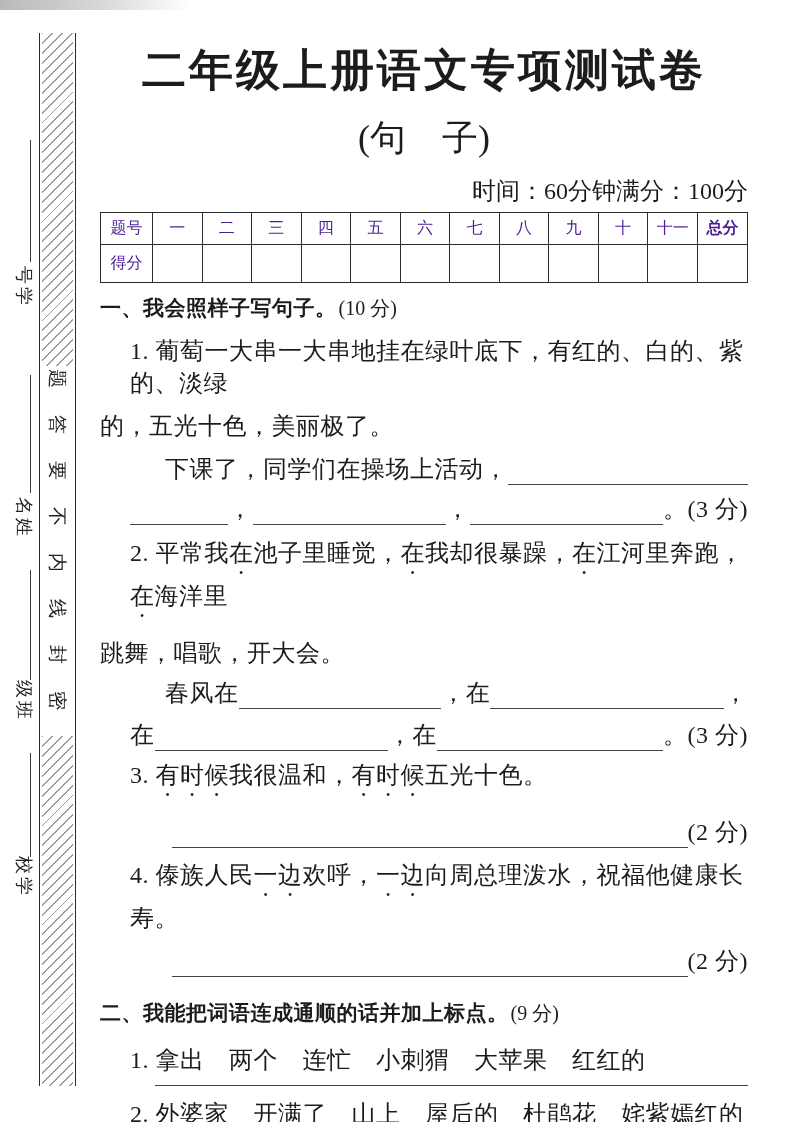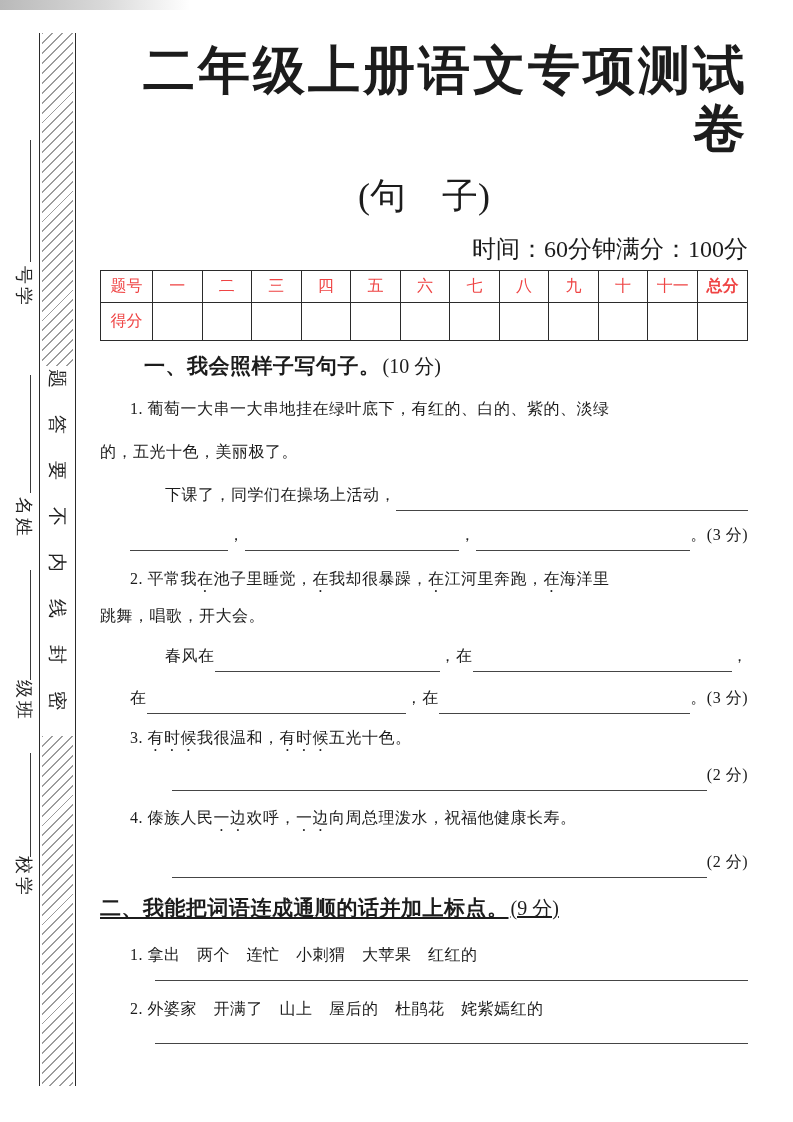--- a/index.html
+++ b/index.html
@@ -23,46 +23,46 @@
   .rot-anchor > span { position:absolute; left:0; top:0; display:block; white-space:nowrap;
     direction:rtl; unicode-bidi:bidi-override;
     transform:translate(-50%,-50%) rotate(90deg); }
   .seal-text-anchor { left:57px; top:553px; }
   .seal-text-anchor > span { font-size:19px; letter-spacing:27px; color:#222; }
   .field-label-anchor > span { font-size:18px; letter-spacing:3px; color:#222; }
   .vblank { position:absolute; left:30px; width:1.3px; background:#3a3a3a; }
 
   
   .content { position:absolute; left:100px; top:0; width:648px; }
-  .title { margin-top:42px; font-size:52px; line-height:58px; font-weight:700;
-    letter-spacing:3px; text-align:right; }
+  .title { margin-top:42px; font-size:44px; line-height:58px; font-weight:700;
+    letter-spacing:3px; text-align:center; }
   .subtitle { margin-top:16px; font-size:36px; line-height:44px; text-align:center; }
   .meta { margin-top:18px; font-size:24px; line-height:26px; text-align:right; }
 
   table.score { margin-top:8px; width:100%; border-collapse:collapse; table-layout:fixed; }
-  table.score td { border:1.2px solid #2b2b2b; text-align:center; font-size:16px; color:#ef4444; }
+  table.score td { border:1.2px solid #2b2b2b; text-align:center; font-size:16px; color:#4c1d95; }
   table.score tr.r1 td { height:32px; }
   table.score tr.r2 td { height:38px; }
   td.c-first { width:52px; }
   td.c-last  { width:50px;font-weight:bold; }
 
   .sec-heading { display:flex; align-items:baseline; font-size:21px; line-height:30px; }
   .sec-heading .cn { font-family:"Liberation Sans", sans-serif; font-weight:700; letter-spacing:.5px; }
   .sec-heading .score { font-size:20px; margin-left:2px; }
-  .h1 { margin-top:10px;margin-left:44px; } .h2 { margin-top:15px;text-decoration:underline; }
-
-  .line { font-size:16px; line-height:32px; letter-spacing:.5px; }
+  .h1 { margin-top:10px; } .h2 { margin-top:21px; }
+
+  .line { font-size:24px; line-height:32px; letter-spacing:.5px; }
   .ind1 { padding-left:30px; } .ind2 { padding-left:65px; }
   .ansline { display:flex; align-items:flex-end; }
   .ansline .txt { white-space:nowrap; }
   .blank { border-bottom:1.3px solid #454545; height:8px; }
   .blank.fill { flex:1 1 0; } 
   .em { -webkit-text-emphasis:filled dot #1c1c1c; -webkit-text-emphasis-position:under right;
         text-emphasis:filled dot #1c1c1c; text-emphasis-position:under right; }
-  .mt4{margin-top:4px;} .mt6{margin-top:11px;} .mt8{margin-top:8px;} .mt2{margin-top:2px;}
+  .mt4{margin-top:14px;} .mt6{margin-top:11px;} .mt8{margin-top:8px;} .mt2{margin-top:2px;}
   .mt10{margin-top:10px;} .mt12{margin-top:12px;} .mt16{margin-top:16px;}
 </style>
 </head>
 <body>
 
 <div class="page">
   <div class="scan-smudge"></div>
 
   <div class="rot-anchor field-label-anchor" style="left:24px; top:287px;">
     <span>学号</span>

